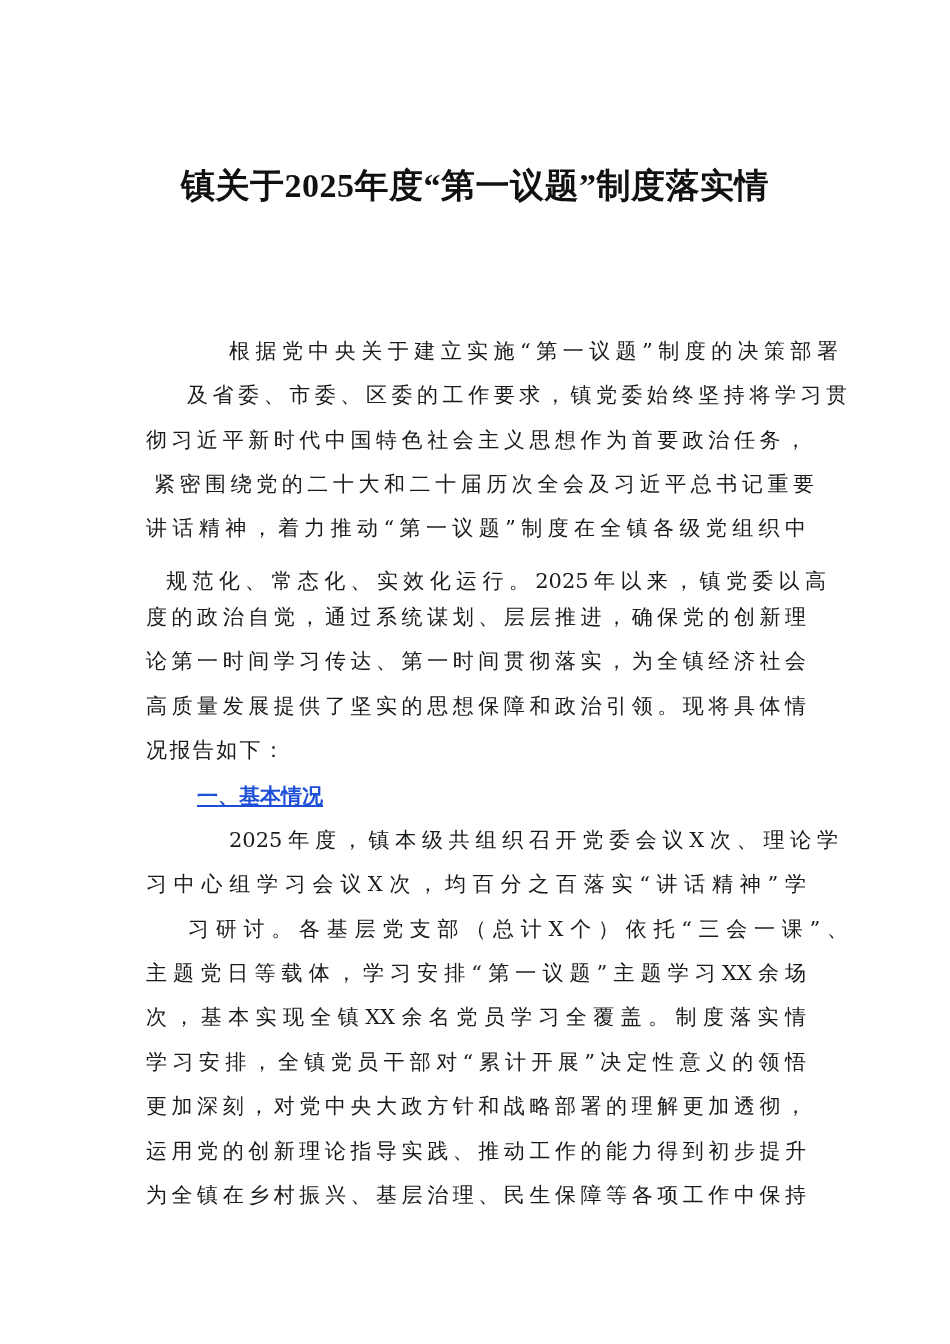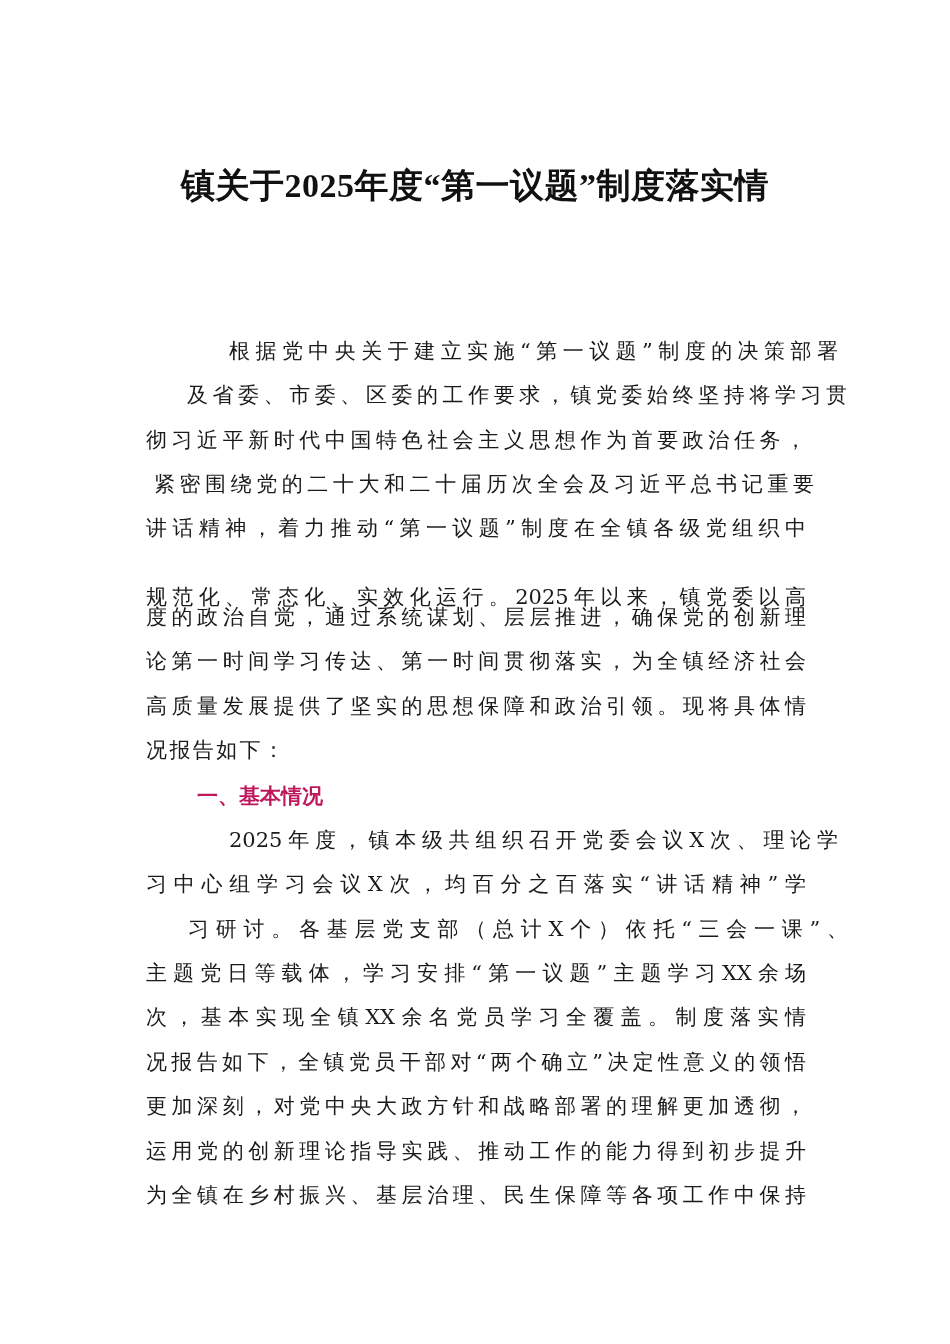--- a/index.html
+++ b/index.html
@@ -58,51 +58,52 @@
       text-align-last: left;
       letter-spacing: 2.4px;
     }
     .heading-line {
       position: absolute;
       left: 197px;
       font-family: "DejaVu Sans", "Liberation Sans", sans-serif;
       font-weight: bold;
       font-size: 21px;
       line-height: 30px;
-      color: #be185d;
+      color: #1d4ed8;
       white-space: nowrap;
+      text-decoration: underline;
     }
   </style>
 </head>
 <body>
 
 <div class="page">
 
   <div class="title-line" style="top:166px;">镇关于2025年度“第一议题”制度落实情</div>
 
   <div>
     <div class="body-line indent" style="top:336px;">根据党中央关于建立实施“第一议题”制度的决策部署</div>
     <div class="body-line" style="top:380px;margin-left:41px;">及省委、市委、区委的工作要求，镇党委始终坚持将学习贯</div>
     <div class="body-line" style="top:425px;">彻习近平新时代中国特色社会主义思想作为首要政治任务，</div>
     <div class="body-line" style="top:469px;margin-left:8px;">紧密围绕党的二十大和二十届历次全会及习近平总书记重要</div>
     <div class="body-line" style="top:513px;">讲话精神，着力推动“第一议题”制度在全镇各级党组织中</div>
-    <div class="body-line" style="top:582px;">规范化、常态化、实效化运行。2025年以来，镇党委以高</div>
+    <div class="body-line" style="top:566px;margin-left:20px;">规范化、常态化、实效化运行。2025年以来，镇党委以高</div>
     <div class="body-line" style="top:602px;">度的政治自觉，通过系统谋划、层层推进，确保党的创新理</div>
     <div class="body-line" style="top:646px;">论第一时间学习传达、第一时间贯彻落实，为全镇经济社会</div>
     <div class="body-line" style="top:691px;">高质量发展提供了坚实的思想保障和政治引领。现将具体情</div>
     <div class="body-line last" style="top:735px;">况报告如下：</div>
   </div>
 
   <div class="heading-line" style="top:781px;">一、基本情况</div>
 
   <div>
     <div class="body-line indent" style="top:825px;">2025年度，镇本级共组织召开党委会议X次、理论学</div>
     <div class="body-line" style="top:869px;">习中心组学习会议X次，均百分之百落实“讲话精神”学</div>
     <div class="body-line" style="top:914px;margin-left:42px;">习研讨。各基层党支部（总计X个）依托“三会一课”、</div>
     <div class="body-line" style="top:958px;">主题党日等载体，学习安排“第一议题”主题学习XX余场</div>
     <div class="body-line" style="top:1002px;">次，基本实现全镇XX余名党员学习全覆盖。制度落实情</div>
-    <div class="body-line" style="top:1047px;">况报告如下，全镇党员干部对“两个确立”决定性意义的领悟</div>
+    <div class="body-line" style="top:1047px;">学习安排，全镇党员干部对“累计开展”决定性意义的领悟</div>
     <div class="body-line" style="top:1091px;">更加深刻，对党中央大政方针和战略部署的理解更加透彻，</div>
     <div class="body-line" style="top:1136px;">运用党的创新理论指导实践、推动工作的能力得到初步提升</div>
     <div class="body-line" style="top:1180px;">为全镇在乡村振兴、基层治理、民生保障等各项工作中保持</div>
   </div>
 
 </div>
 
 </body></html>

